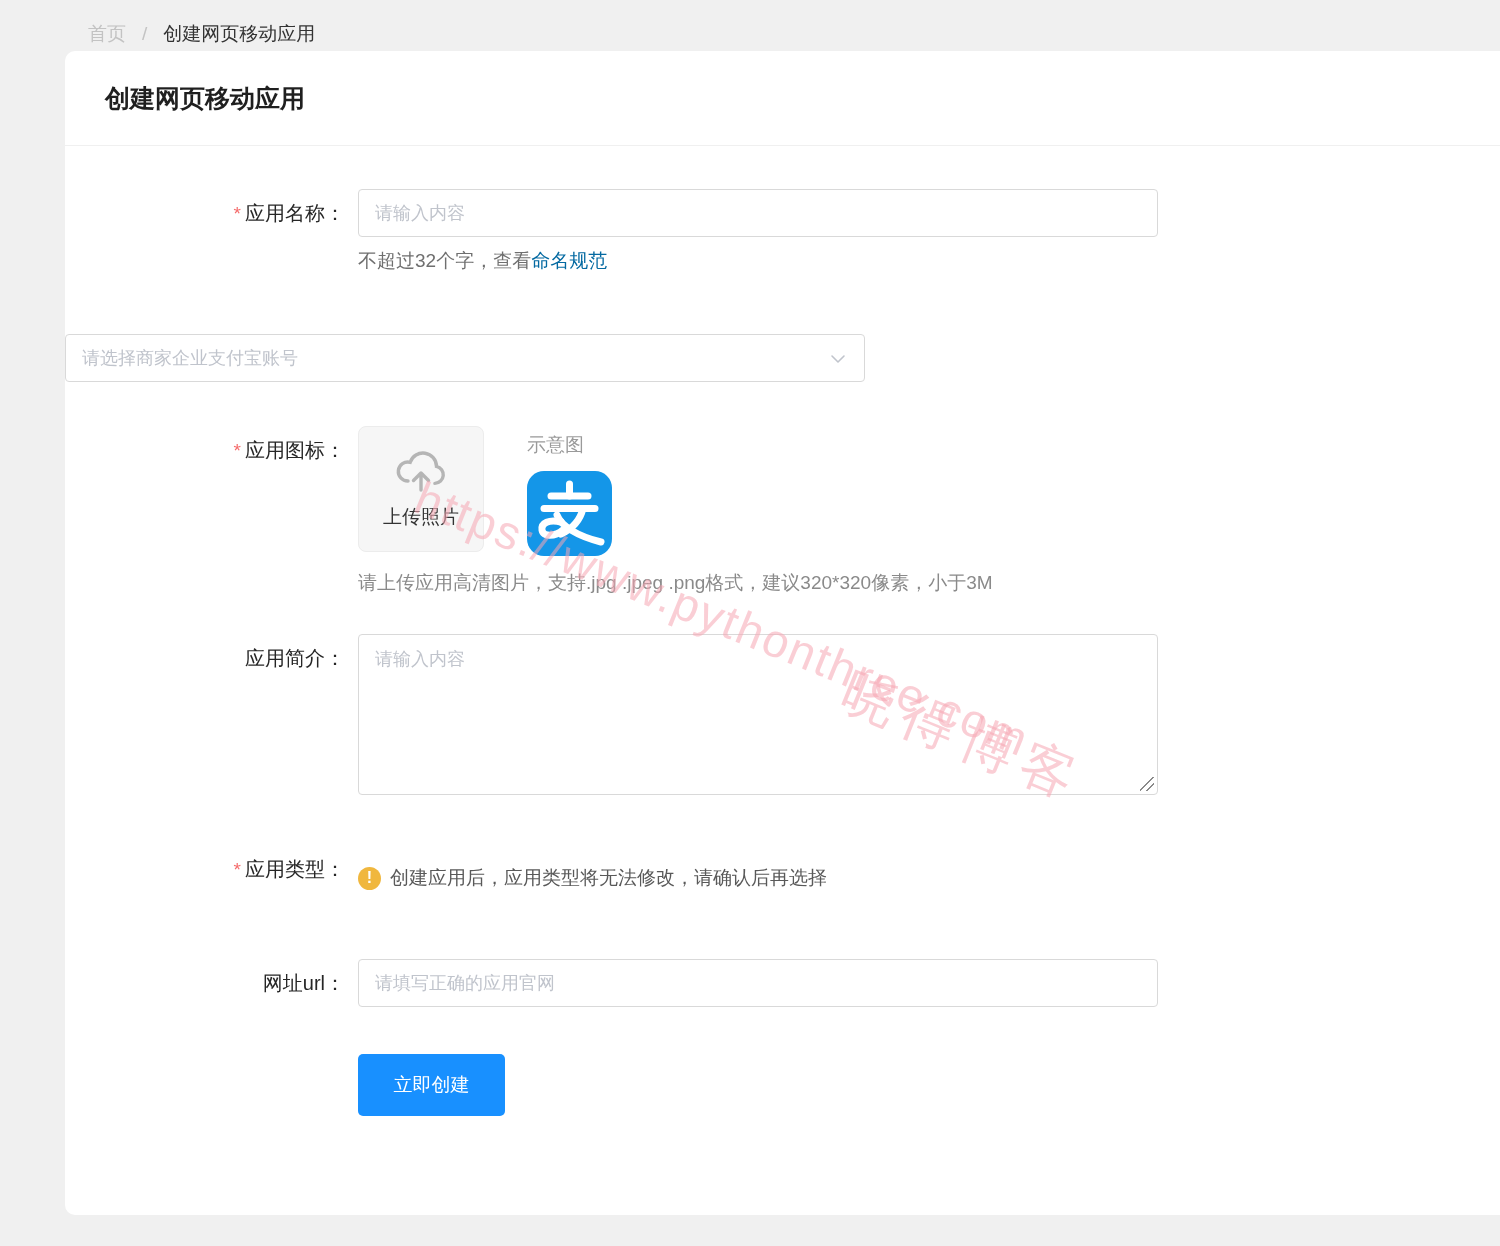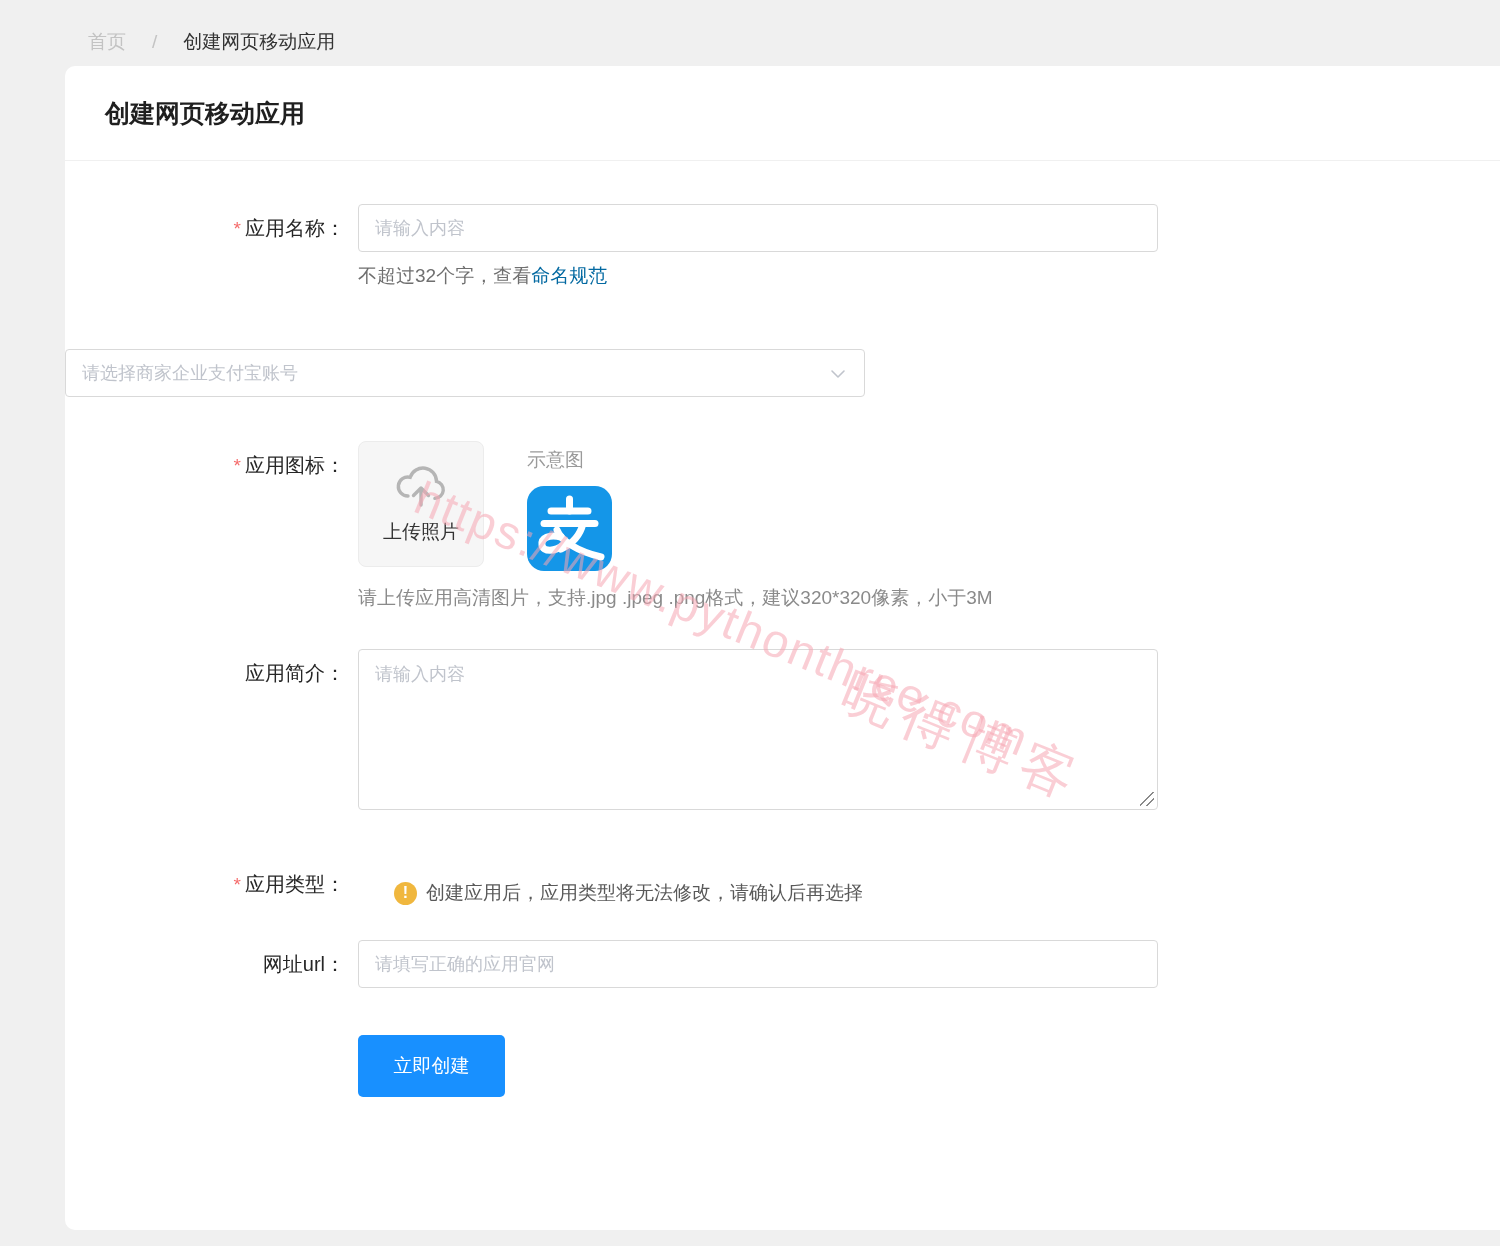--- a/index.html
+++ b/index.html
@@ -6,25 +6,25 @@
   html, body {
     width: 1500px; height: 1246px;
     background: #f0f0f0;
     font-family: "Liberation Sans", "DejaVu Sans", sans-serif;
     overflow: hidden;
     position: relative;
   }
   
   .breadcrumb {
     padding: 17px 0 0 88px;
-    height: 66px;
-    font-size: 19px;
-    display: flex;
-    align-items: center;
-    gap: 26px;
+    height: 51px;
+    font-size: 19px;
+    display: flex;
+    align-items: center;
+    gap: 16px;
   }
   .crumb-home { color: #c3c3c3; cursor: pointer; }
   .crumb-sep { color: #c3c3c3; }
   .crumb-current { color: #333; }
 
   
   .card {
     margin-left: 65px;
     width: calc(100% - 65px);
     height: 1164px;
@@ -83,21 +83,21 @@
     font-size: 19px;
     color: #6f6f6f;
     line-height: 26px;
   }
   .hint-link { color: #0369a1; cursor: pointer; text-decoration: none; }
 
   .row-name { margin-bottom: 60px; }
   .row-account { margin-bottom: 44px; }
   .row-icon { margin-bottom: 33px; }
   .row-intro { margin-bottom: 53px; }
-  .row-type { margin-bottom: 34px; gap: 36px; }
+  .row-type { margin-bottom: 68px; }
   .row-url { margin-bottom: 47px; }
 
   
   .select-box {
     position: relative;
     width: 800px; height: 48px;
     border: 1px solid #d9d9d9;
     border-radius: 4px;
     background: #fff;
     display: flex;

